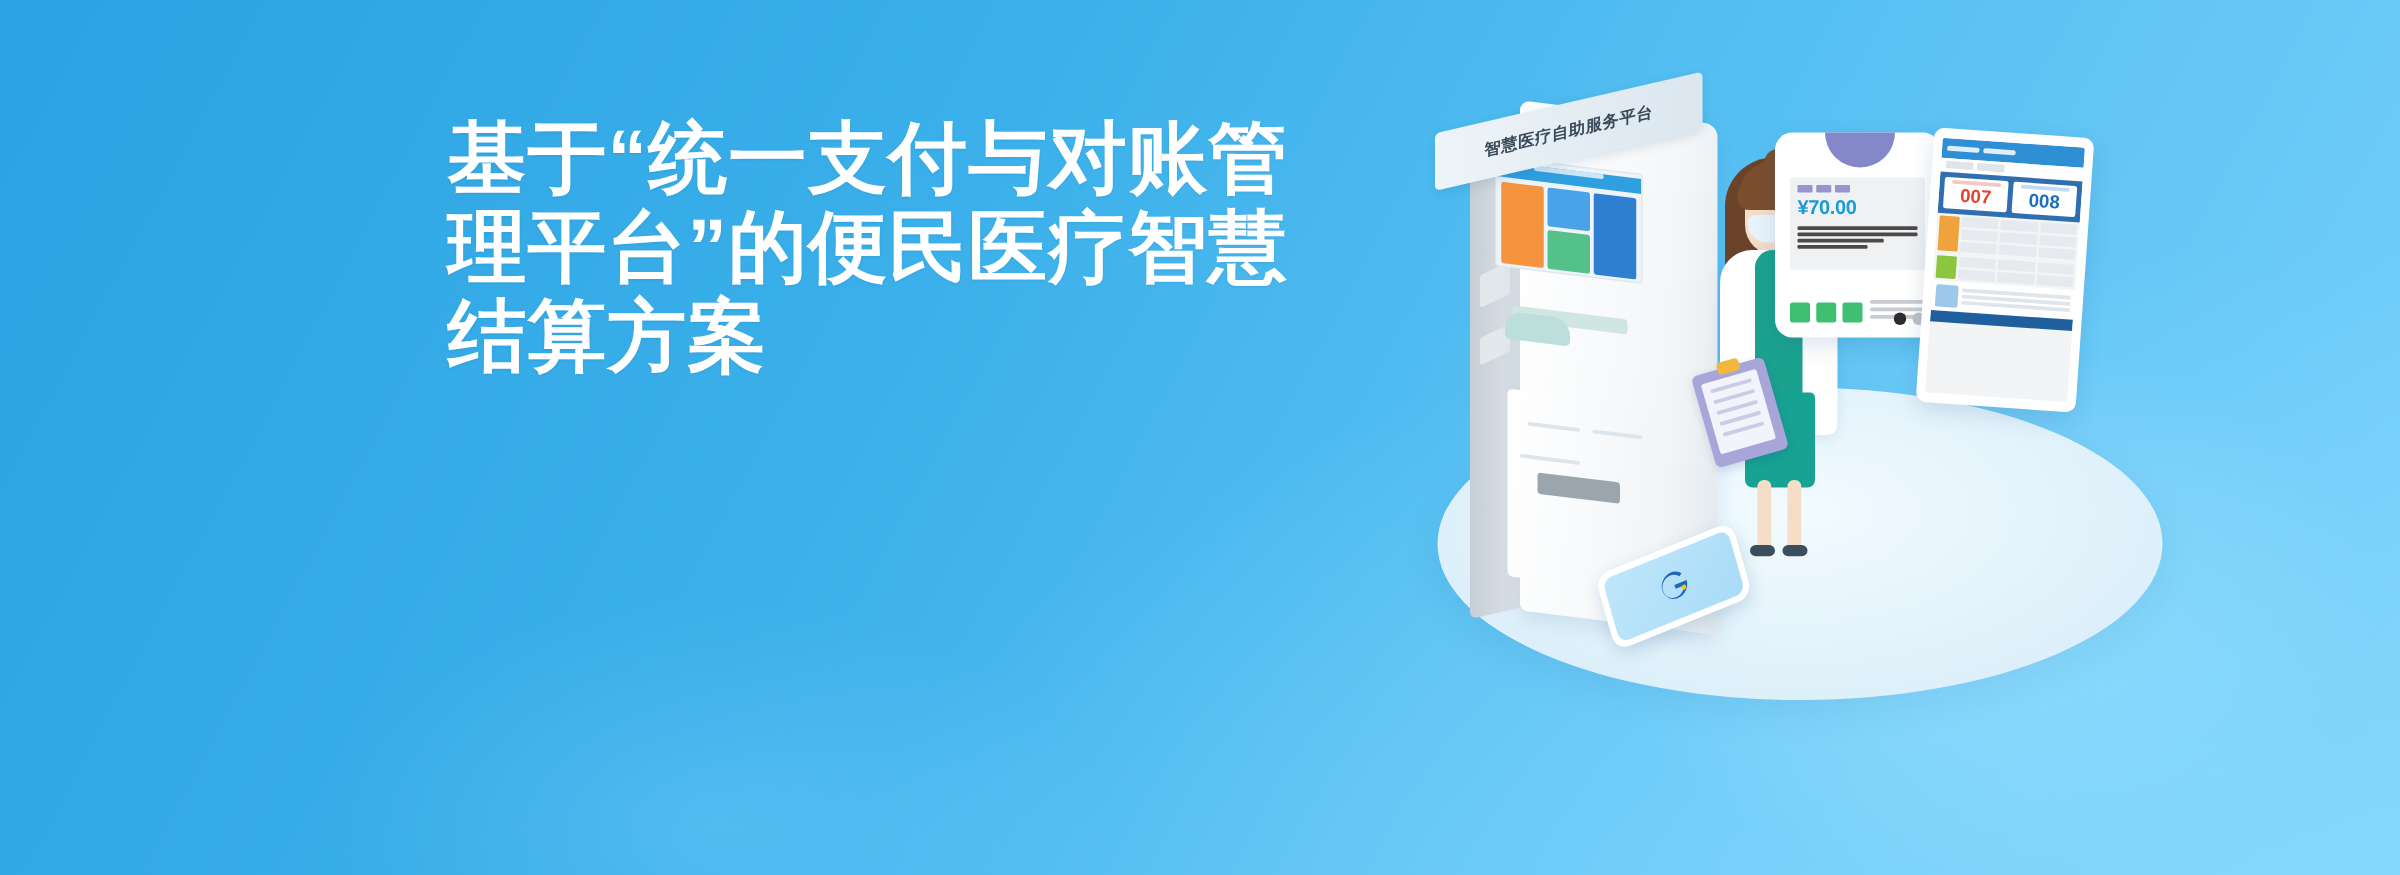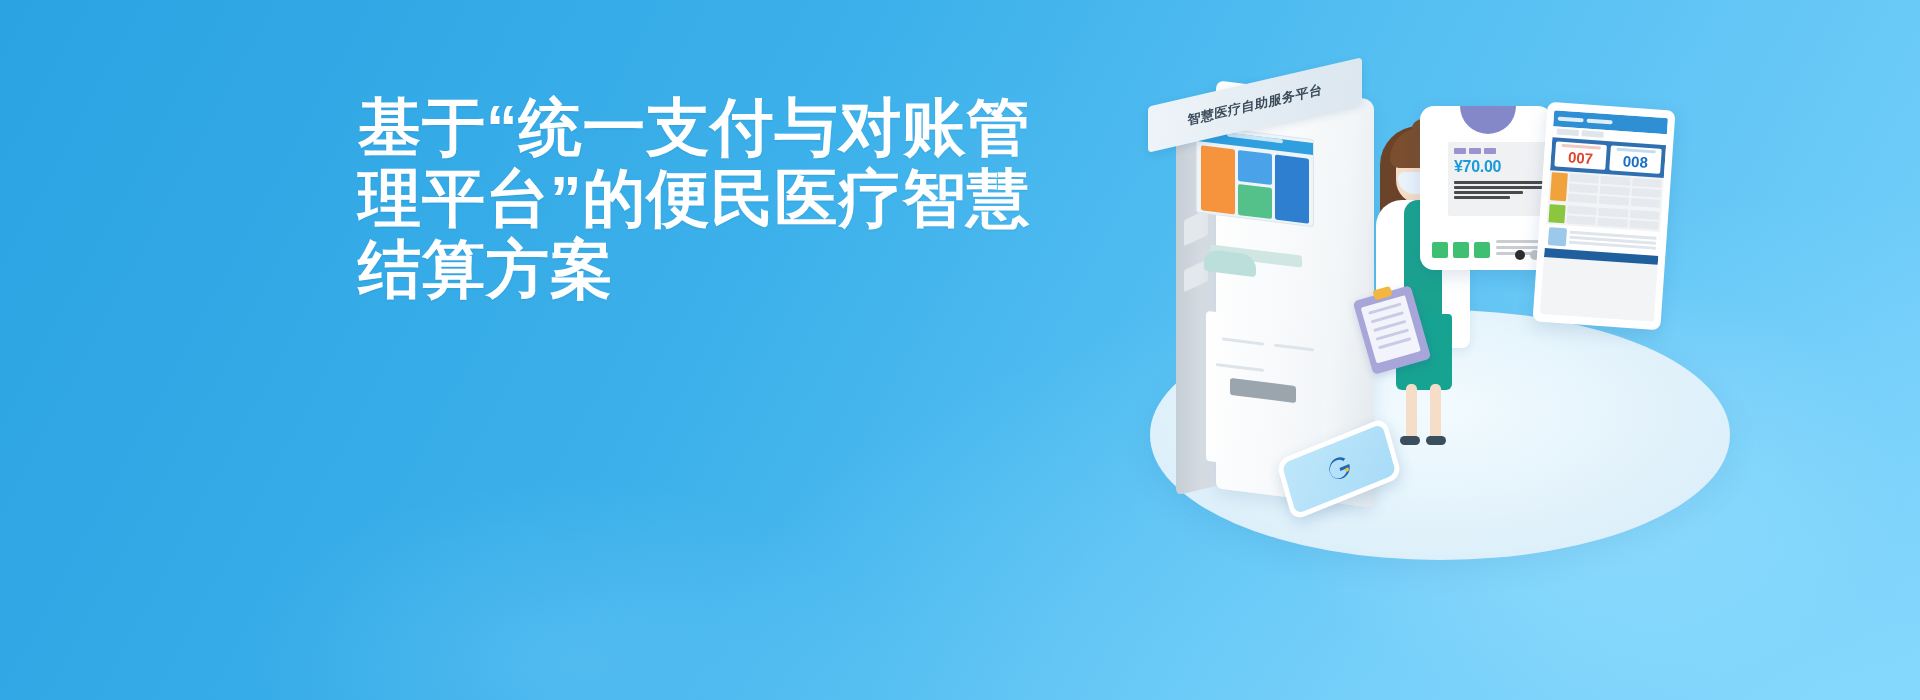--- a/index.html
+++ b/index.html
@@ -173,21 +173,21 @@
   .pos-body {
     position:absolute; inset:0; background:#ffffff; border-radius: 14px;
     box-shadow: 0 6px 18px rgba(40,90,140,.16);
   }
   .pos-cap {
     position:absolute; left: 40px; top: 0; width: 56px; height: 28px;
     background:#8487c8; border-radius: 0 0 30px 30px;
   }
   .pos-receipt {
     position:absolute; left: 12px; top: 36px; width: 108px; height: 74px;
-    background:#f0f1f3; border-radius: 2px; padding: 6px; margin-left: 16px;
+    background:#f0f1f3; border-radius: 2px; padding: 6px;
   }
   .pos-dots { display:flex; gap:3px; }
   .pos-dots i { width: 12px; height: 6px; background:#9b93d0; border-radius:1px; display:block; }
   .pos-amount { font-size: 16px; font-weight: 700; color:#1a9ad6; margin-top: 4px; letter-spacing: -.3px; }
   .pos-lines { margin-top: 5px; }
   .pos-lines i { display:block; height:3px; background:#4a4a4a; margin-bottom: 2px; border-radius:1px; }
   .pos-lines i:nth-child(3){ width:72%; } .pos-lines i:nth-child(4){ width:58%; }
   .pos-keys { position:absolute; left: 12px; bottom: 12px; display:flex; gap:5px; }
   .pos-keys i { width: 16px; height: 16px; background:#3fbf72; border-radius:2px; display:block; }
   .pos-side { position:absolute; right: 10px; bottom: 12px; width: 46px; }

